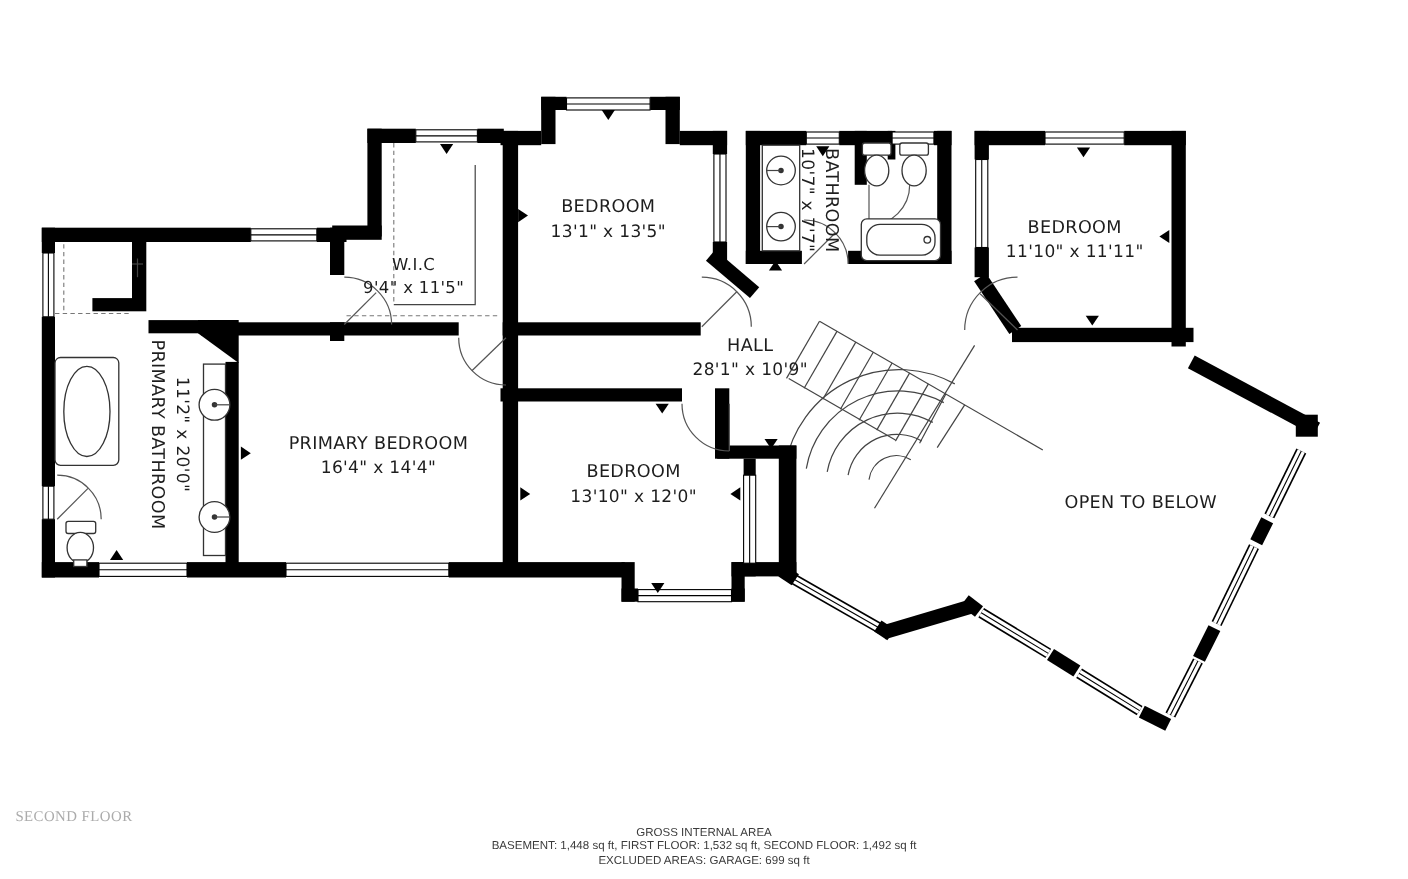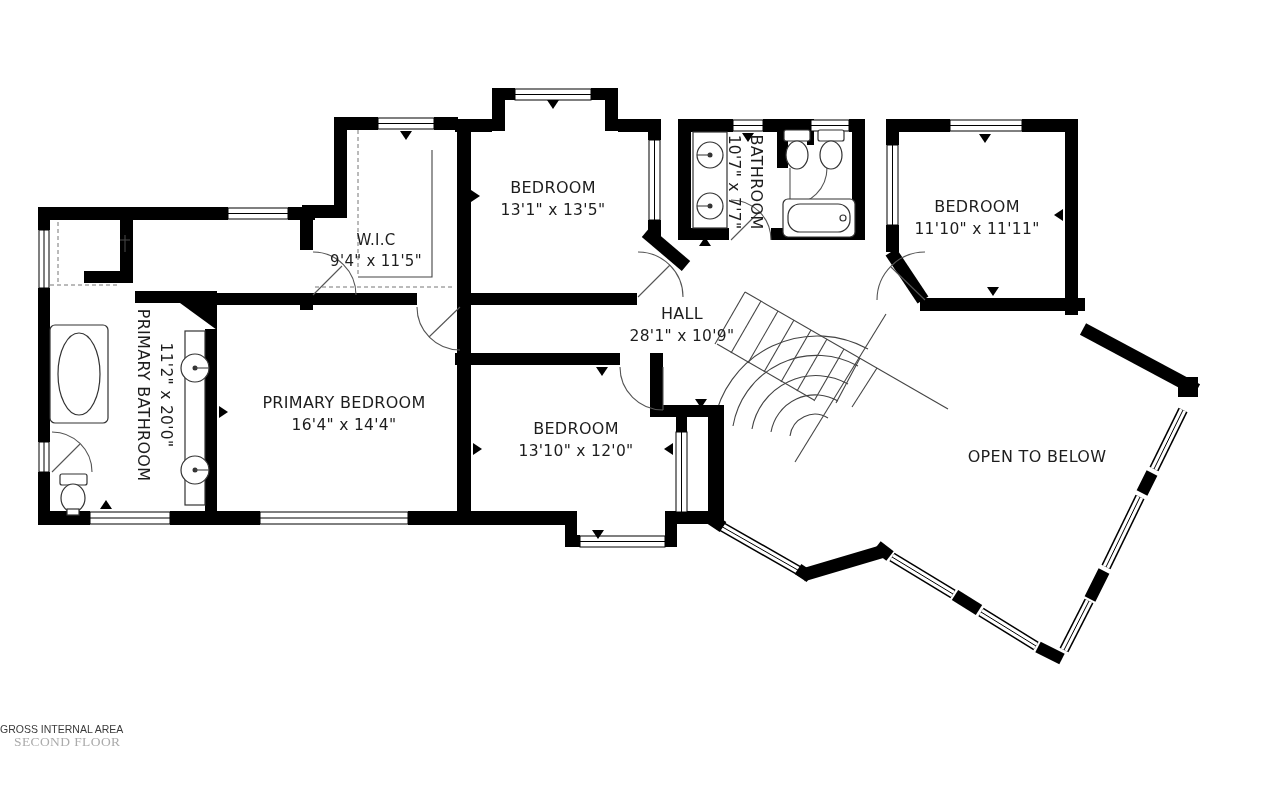--- a/index.html
+++ b/index.html
@@ -3,21 +3,21 @@
 <meta charset="utf-8">
 <style>
   html,body{margin:0;padding:0;background:#fff;}
   body{width:1280px;height:799px;position:relative;overflow:hidden;
        font-family:"DejaVu Sans",sans-serif;}
   #plan{position:absolute;left:0;top:0;}
   .room-name,.room-dims{fill:#1d1d1d;font-family:"DejaVu Sans",sans-serif;
        font-size:16px;letter-spacing:.3px;}
   .room-dims{font-size:15.5px;}
   .small-label{font-size:15px;}
-  .footer{position:absolute;left:0;right:0;top:723px;
+  .footer{position:absolute;left:0;right:0;top:751px;text-align:center;
        font-family:"Liberation Sans",sans-serif;color:#3b3b3b;
        font-size:10.5px;line-height:12.3px;}
   .footer .muted{color:#b5b5b5;font-size:11px;margin-top:1px;}
   .floor-tag{position:absolute;left:14px;top:734px;color:#ababab;
        font-family:Liberation Serif, serif;font-size:13.5px;letter-spacing:.4px;}
   .wall{fill:#000;}
   .thin{stroke:#444;stroke-width:1.1;fill:none;}
   .fix{stroke:#333;stroke-width:1.2;fill:#fff;}
   .dash{stroke:#777;stroke-width:1;fill:none;stroke-dasharray:4 3;}
   .arc{stroke:#555;stroke-width:1.1;fill:none;}
@@ -338,15 +338,17 @@
 
     <text class="room-name" x="576" y="434">BEDROOM</text>
     <text class="room-dims" x="576" y="456">13'10" x 12'0"</text>
 
     <text class="room-name" x="1037" y="462">OPEN TO BELOW</text>
   </g>
 </svg>
 
 <div class="footer">
   <div>GROSS INTERNAL AREA</div>
+  <div>BASEMENT: 1,448 sq ft, FIRST FLOOR: 1,532 sq ft, SECOND FLOOR: 1,492 sq ft</div>
+  <div>EXCLUDED AREAS: GARAGE: 699 sq ft</div>
 </div>
 
 <div class="floor-tag">SECOND FLOOR</div>
 
 </body></html>

